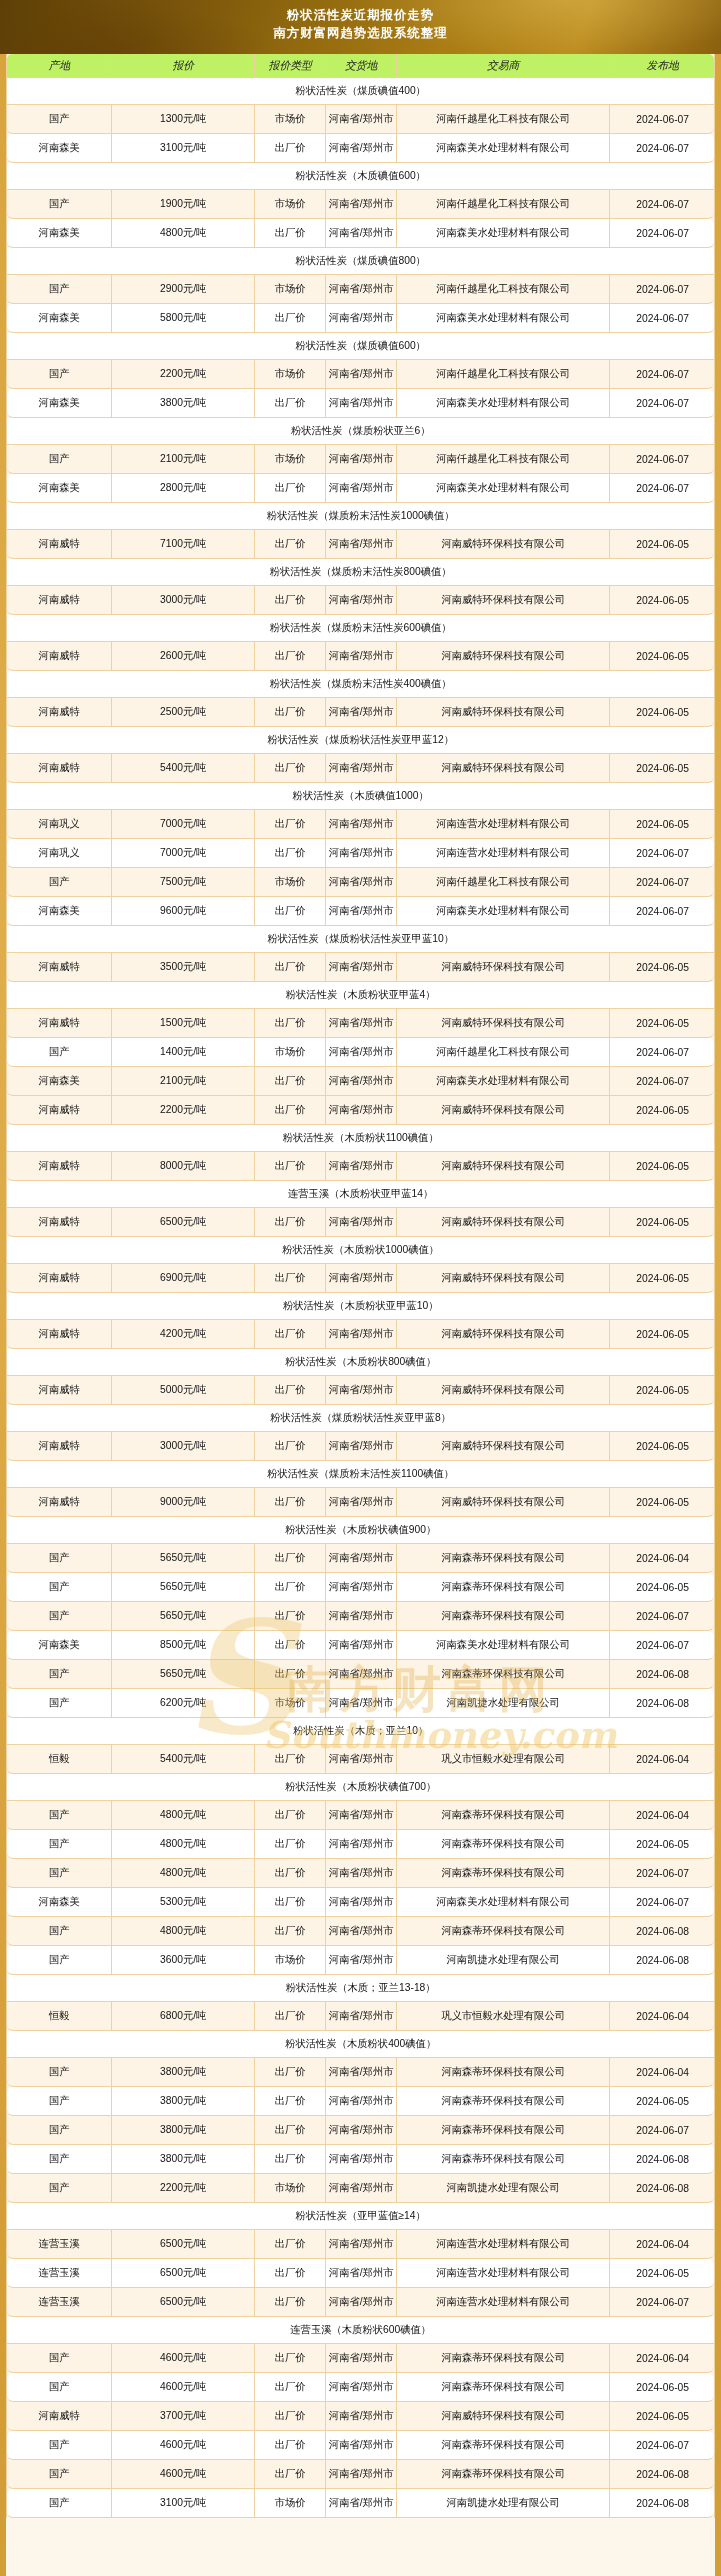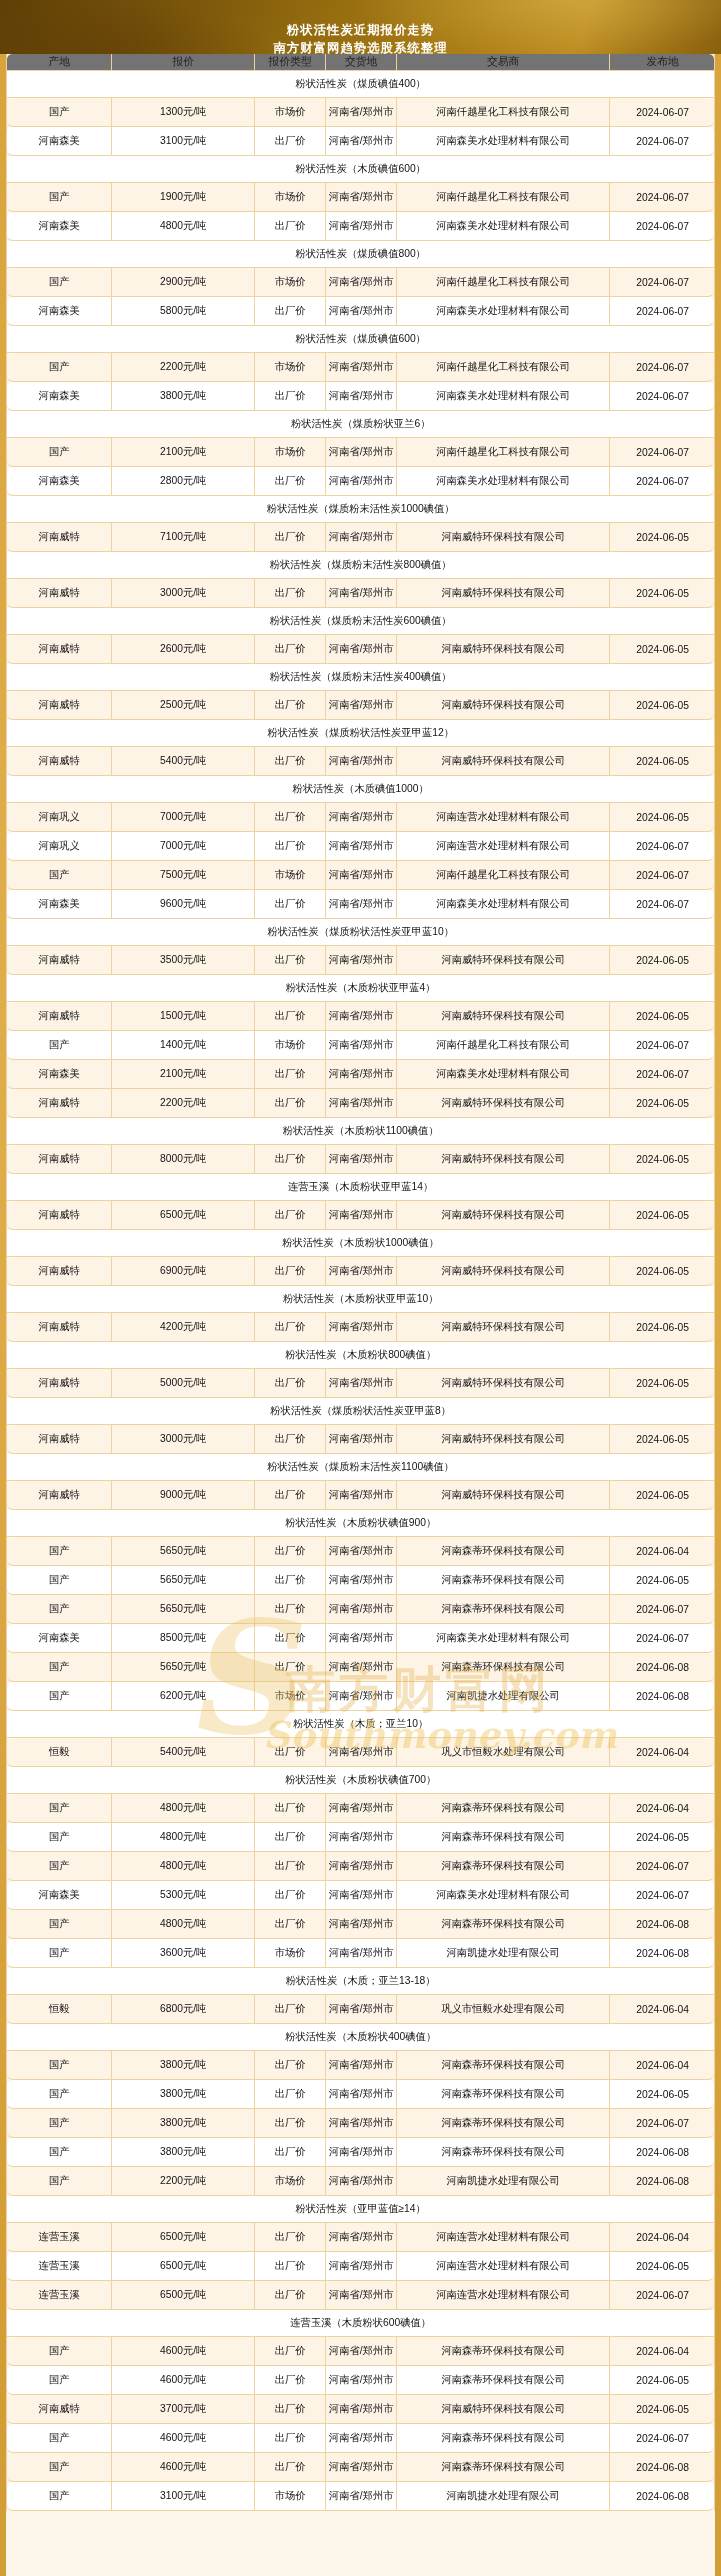--- a/index.html
+++ b/index.html
@@ -9,32 +9,32 @@
     font-family:"Liberation Sans", sans-serif;
   }
   
   .hero{
     position:absolute;top:0;left:0;width:721px;height:54px;text-align:center;color:#fff;
     background:
       radial-gradient(361px 93px at 78% 0%, rgba(255,225,130,.28), transparent 60%),
       radial-gradient(258px 82px at 15% 100%, rgba(90,55,5,.45), transparent 65%),
       linear-gradient(113deg,#5e4006 0%,#74500a 20%,#91690e 42%,#a97c14 62%,#bc8d20 80%,#8a600e 100%);
   }
-  .hero .l1{display:block;padding-top:22px;font-size:12.4px;font-weight:bold;letter-spacing:1px;}
+  .hero .l1{display:block;padding-top:7px;font-size:12.4px;font-weight:bold;letter-spacing:1px;}
   .hero .l2{display:block;margin-top:1px;font-size:12.4px;font-weight:bold;letter-spacing:1px;}
   
   .content-bg{position:absolute;top:54px;left:6.2px;width:709px;height:3283px;background:#fdf6ea;}
   .table-area{
     position:absolute;top:54px;left:6.2px;width:709px;
     box-sizing:border-box;border-left:0.5px solid #eed2a0;border-right:0.5px solid #eed2a0;
   }
   .thead{
-    display:grid;grid-template-columns:105px 143px 71px 71px 213px 105px;height:17px;
-    background:#737373;border-radius:5.2px 5.2px 0 0;overflow:hidden;
-    border-bottom:0.5px solid #eed2a0;box-sizing:border-box;
+    display:grid;grid-template-columns:105px 143px 71px 71px 213px 105px;height:24px;
+    background:#bef264;border-radius:5.2px 5.2px 0 0;overflow:hidden;
+    border-bottom:0.5px solid #eed2a0;box-sizing:border-box;font-style:italic;
   }
   .th{
     display:flex;align-items:center;justify-content:center;
     font-size:10.8px;color:#222;border-right:0.5px solid #ecd09d;white-space:nowrap;
   }
   .th:last-child{border-right:none;}
   .tr{
     display:grid;grid-template-columns:105px 143px 71px 71px 213px 105px;height:29px;
     box-sizing:border-box;border-bottom:0.5px solid #eed2a0;border-radius:6px;
   }

